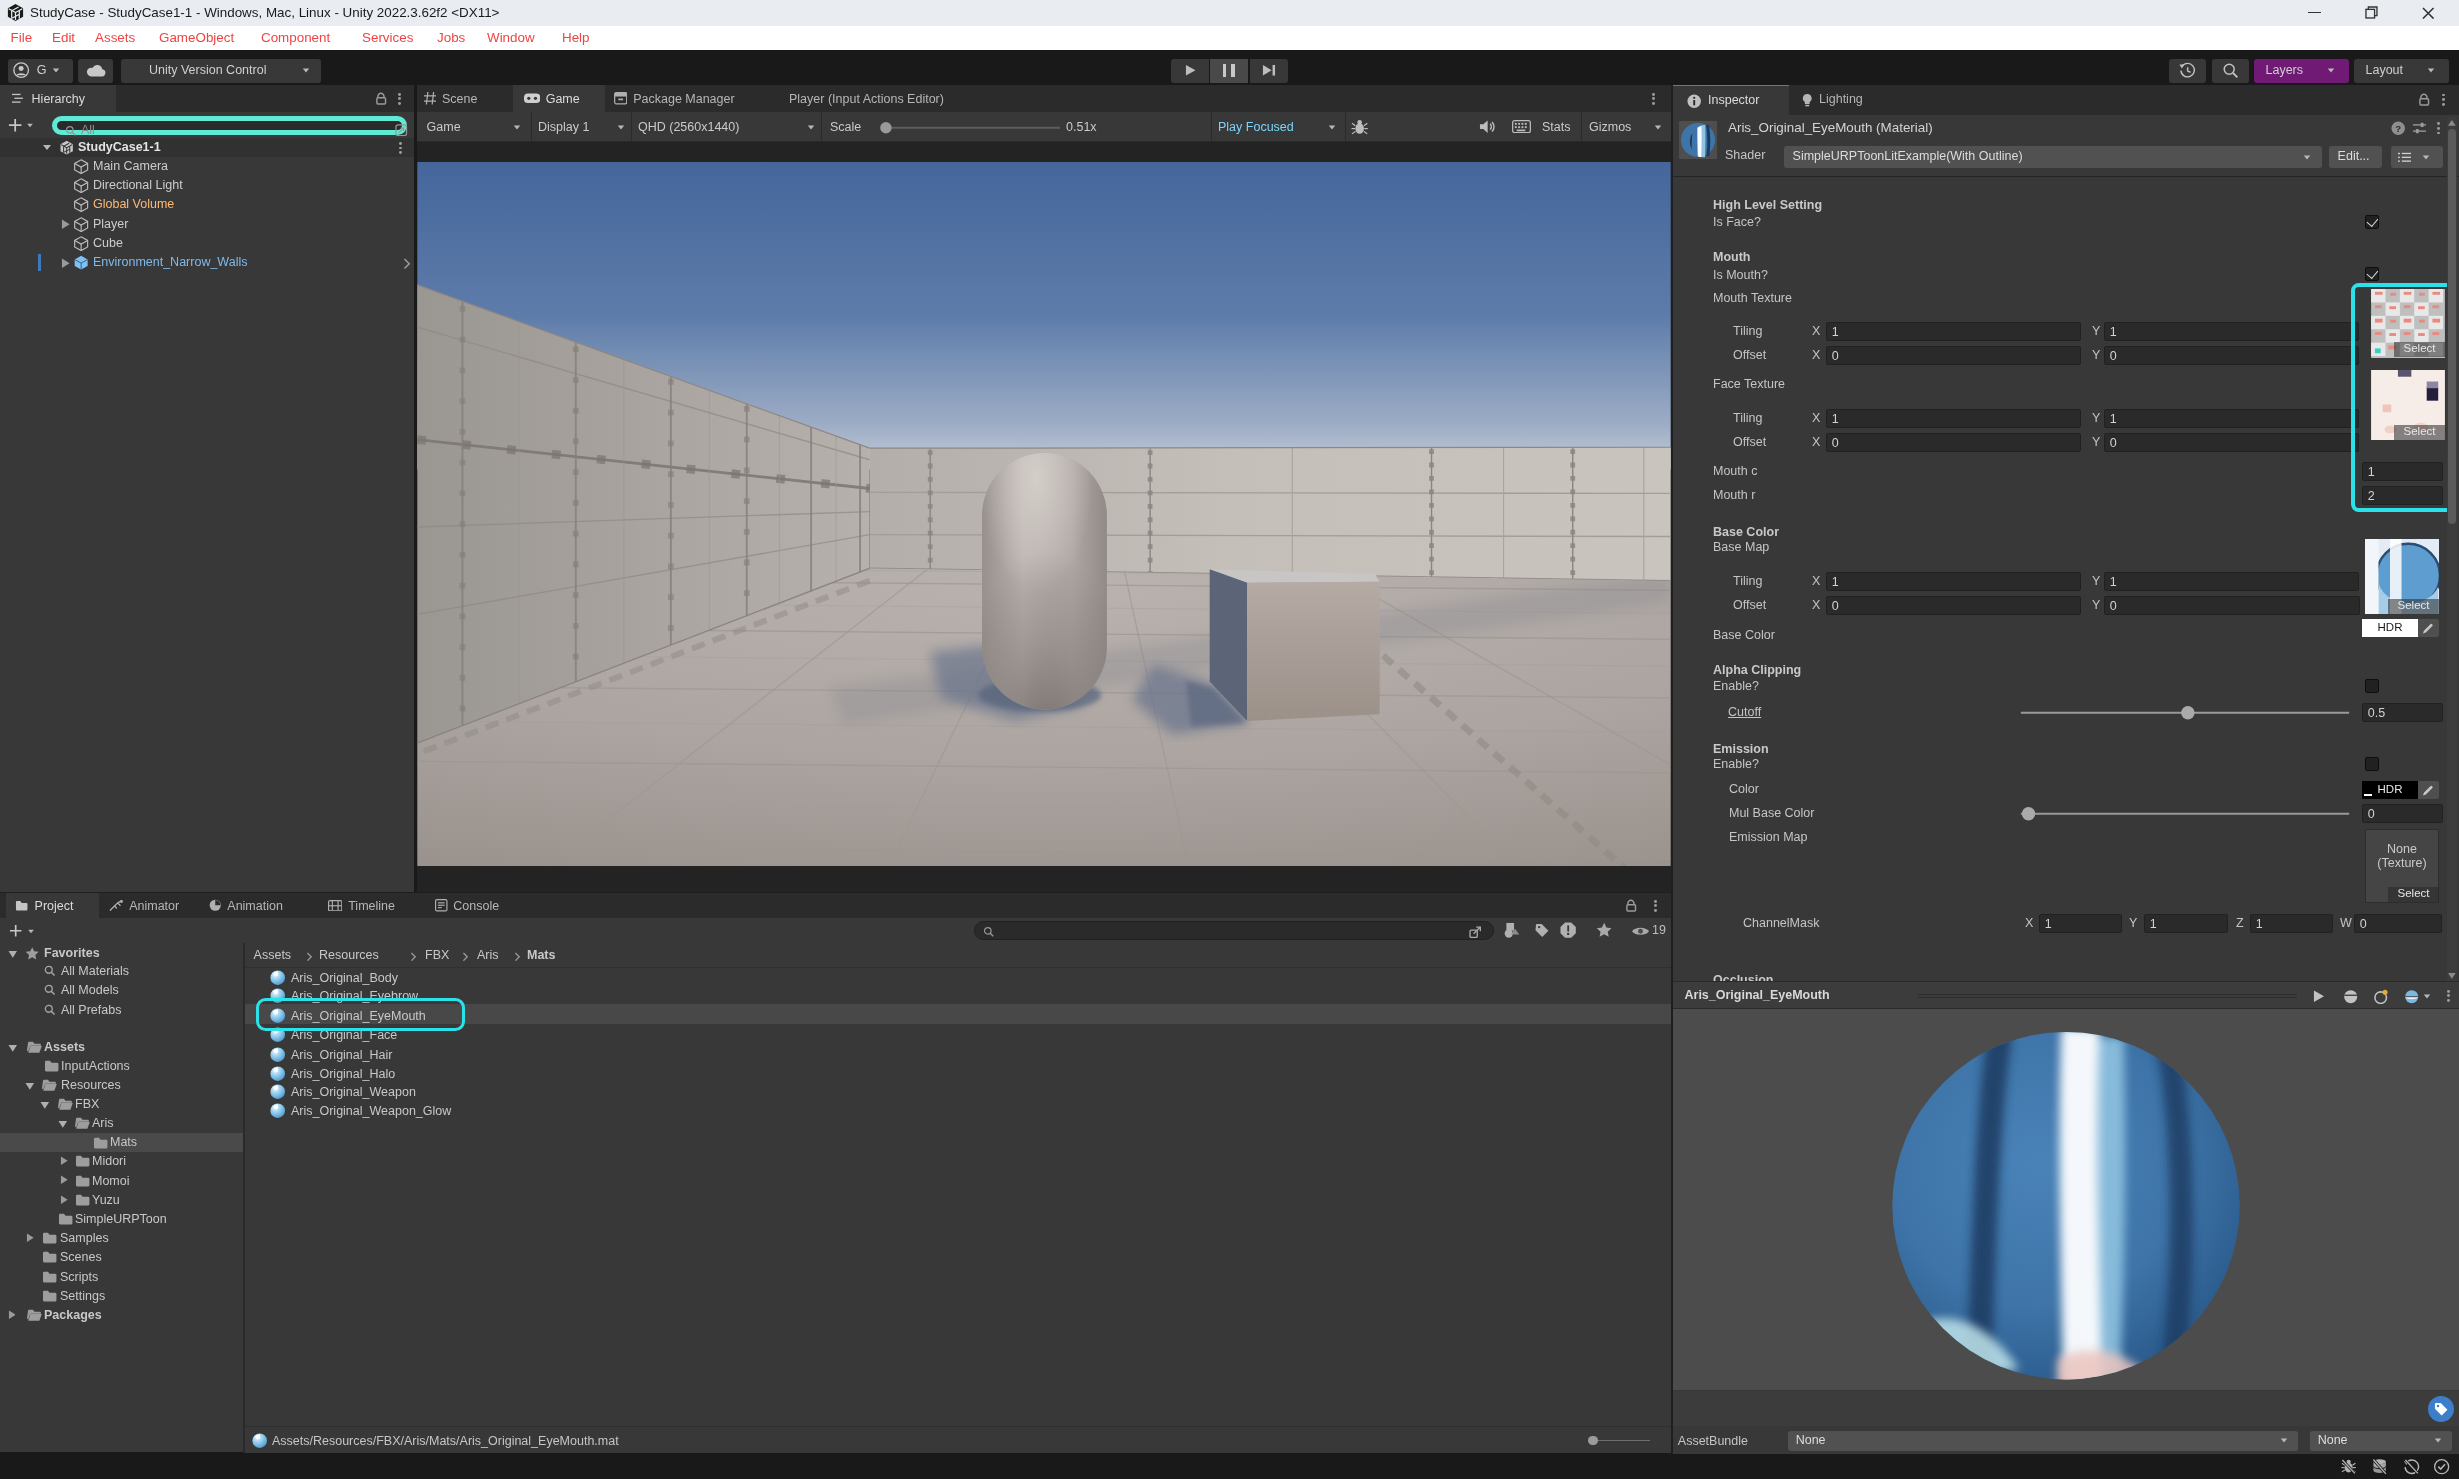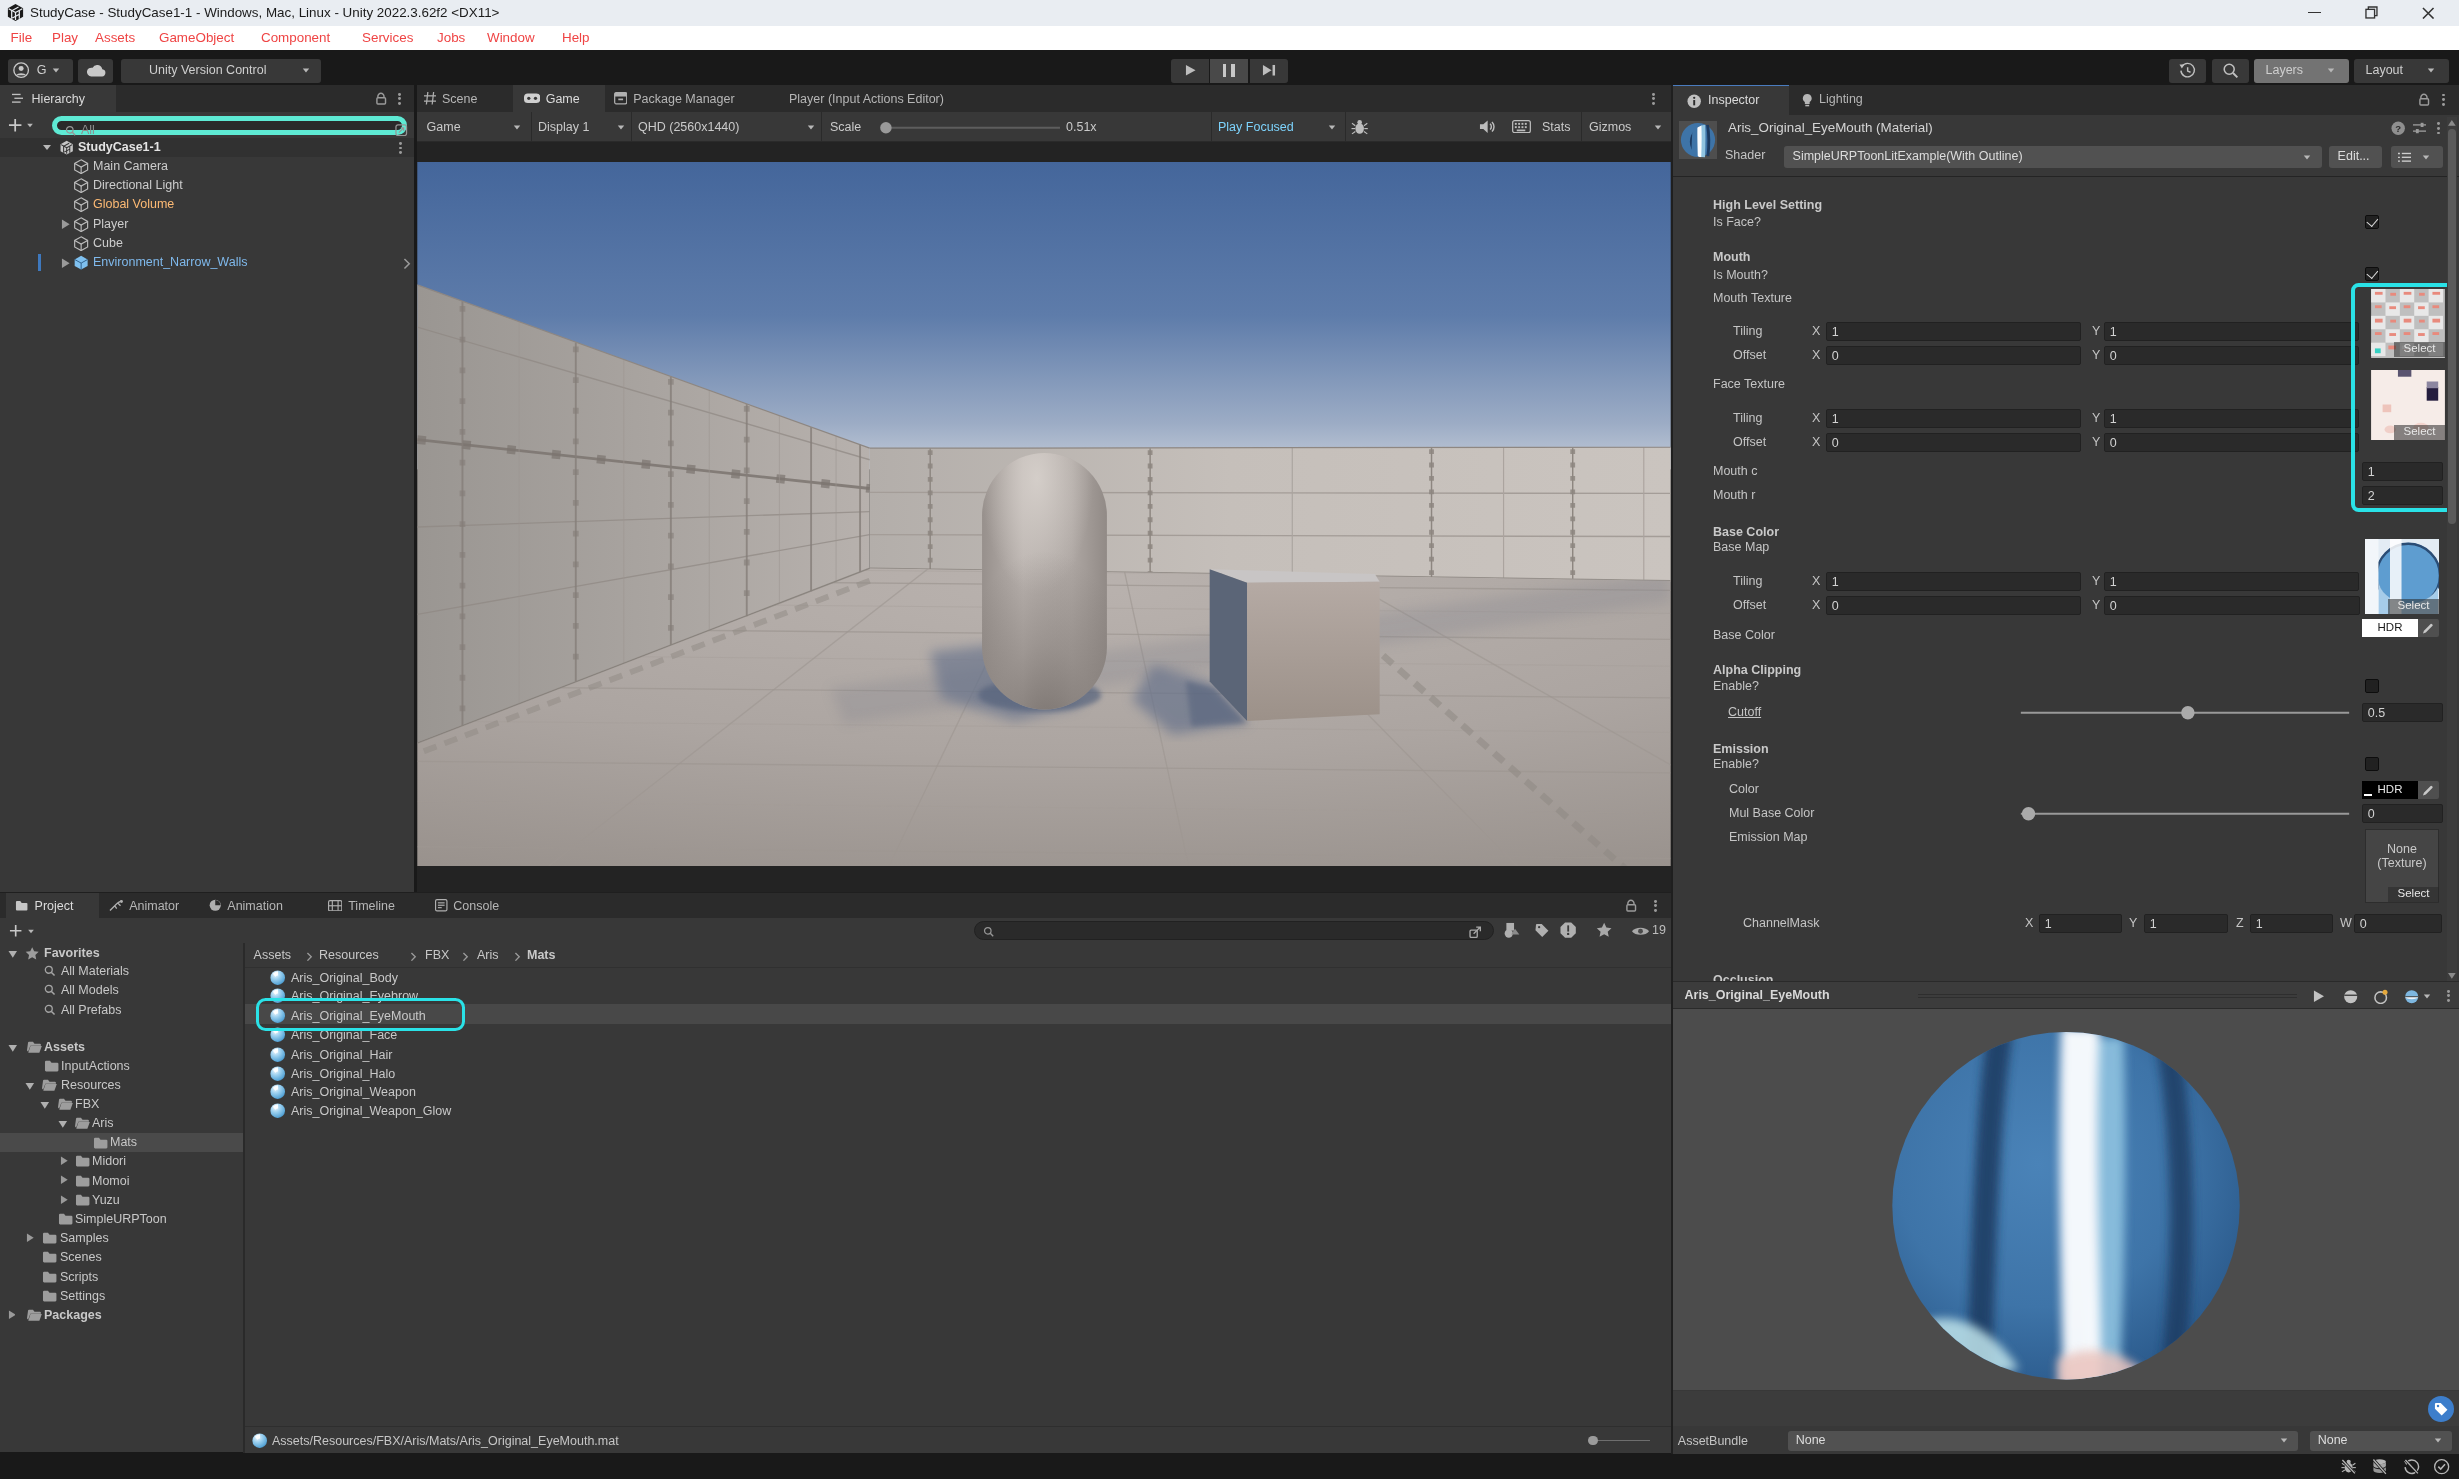--- a/index.html
+++ b/index.html
@@ -34,21 +34,21 @@
         <rect x="1" y="3.5" width="9" height="9" fill="none" stroke="#333" stroke-width="1.4"></rect>
         <path d="M3.5,3.5 L3.5,1 L12.5,1 L12.5,10 L10,10" fill="none" stroke="#333" stroke-width="1.4"></path>
       </svg>
   <svg class="abs" style="left:2422px;top:6.7px;" width="12.5" height="12.5" viewBox="0 0 13 13">
         <path d="M1,1 L12,12 M12,1 L1,12" stroke="#333" stroke-width="1.6"></path>
       </svg>
 </div>
 
 <div class="abs" style="left:0;top:26px;width:2459px;height:24px;background:#ffffff;color:#ef4444;font-size:13.4px;">
   <span class="abs" style="left:10.6px;top:3.8px;">File</span>
-  <span class="abs" style="left:52px;top:3.8px;">Play</span>
+  <span class="abs" style="left:52px;top:3.8px;">Edit</span>
   <span class="abs" style="left:95px;top:3.8px;">Assets</span>
   <span class="abs" style="left:159px;top:3.8px;">GameObject</span>
   <span class="abs" style="left:261px;top:3.8px;">Component</span>
   <span class="abs" style="left:362px;top:3.8px;">Services</span>
   <span class="abs" style="left:437px;top:3.8px;">Jobs</span>
   <span class="abs" style="left:487px;top:3.8px;">Window</span>
   <span class="abs" style="left:562px;top:3.8px;">Help</span>
 </div>
 
 <div class="abs" style="left:0;top:50px;width:2459px;height:35px;background:#191919;">
@@ -96,21 +96,21 @@
       <polygon points="0.5,2.5 5.5,2.5 3,6.8" fill="#c0c0c0"></polygon>
       <path d="M9,5.5 L9,9.5 L12,10.7" fill="none" stroke="#c0c0c0" stroke-width="1.5"></path>
     </svg>
   </div>
   <div class="abs" style="left:2212px;top:8.6px;width:37px;height:24px;background:#383838;border-radius:2.9px;">
     <svg class="abs" style="left:9.6px;top:3.8px;" width="17.3" height="17.3" viewBox="0 0 18 18">
       <circle cx="7.5" cy="7.5" r="5.2" fill="none" stroke="#c0c0c0" stroke-width="1.6"></circle>
       <line x1="11.5" y1="11.5" x2="16" y2="16" stroke="#c0c0c0" stroke-width="2"></line>
     </svg>
   </div>
-  <div class="abs" style="left:2254px;top:8.6px;width:95px;height:24px;background:#737373;border-radius:2.9px;">
+  <div class="abs" style="left:2254px;top:8.6px;width:95px;height:24px;background:#701a75;border-radius:2.9px;">
     <span class="abs" style="left:11.5px;top:4.8px;color:#cfcfcf;">Layers</span>
     <span class="tri-d abs" style="left:73px;top:9.6px;transform:scale(.8);"></span>
   </div>
   <div class="abs" style="left:2354px;top:8.6px;width:95px;height:24px;background:#383838;border-radius:2.9px;">
     <span class="abs" style="left:11.5px;top:4.8px;color:#cfcfcf;">Layout</span>
     <span class="tri-d abs" style="left:73px;top:9.6px;transform:scale(.8);"></span>
   </div>
 </div>
 
 <div class="abs" id="hier" style="left:0;top:85px;width:414px;height:808px;background:#383838;">

